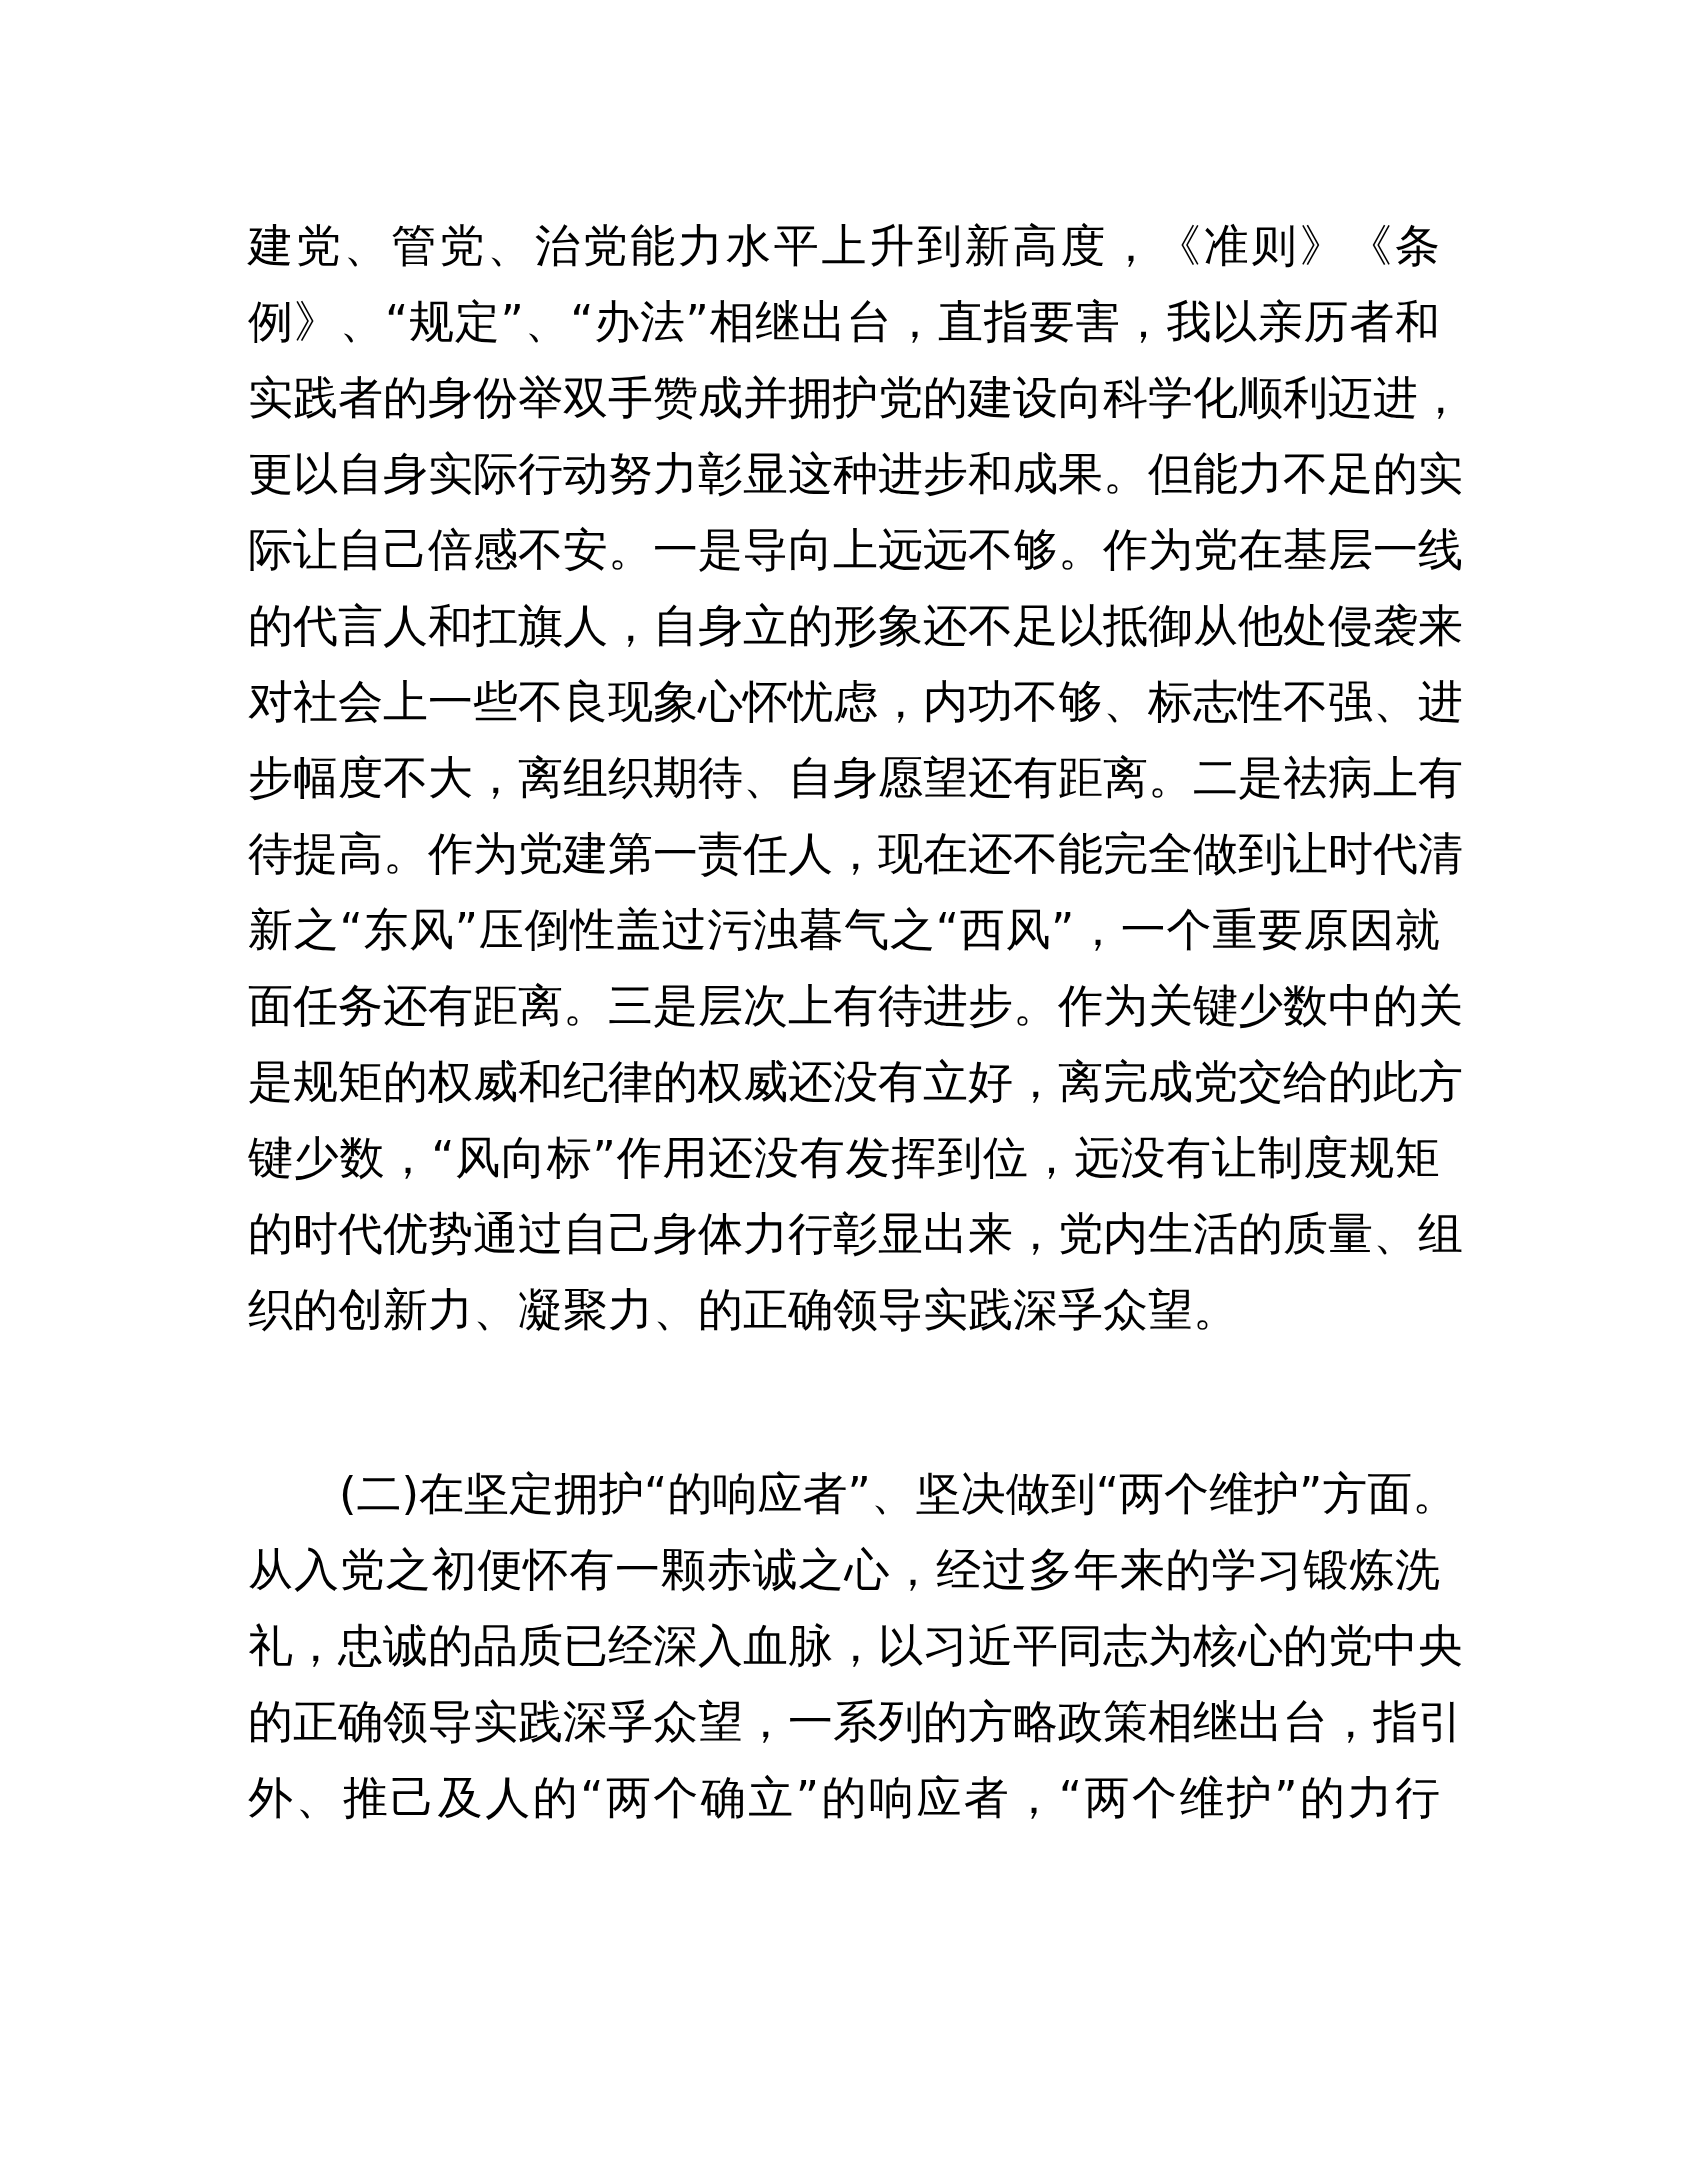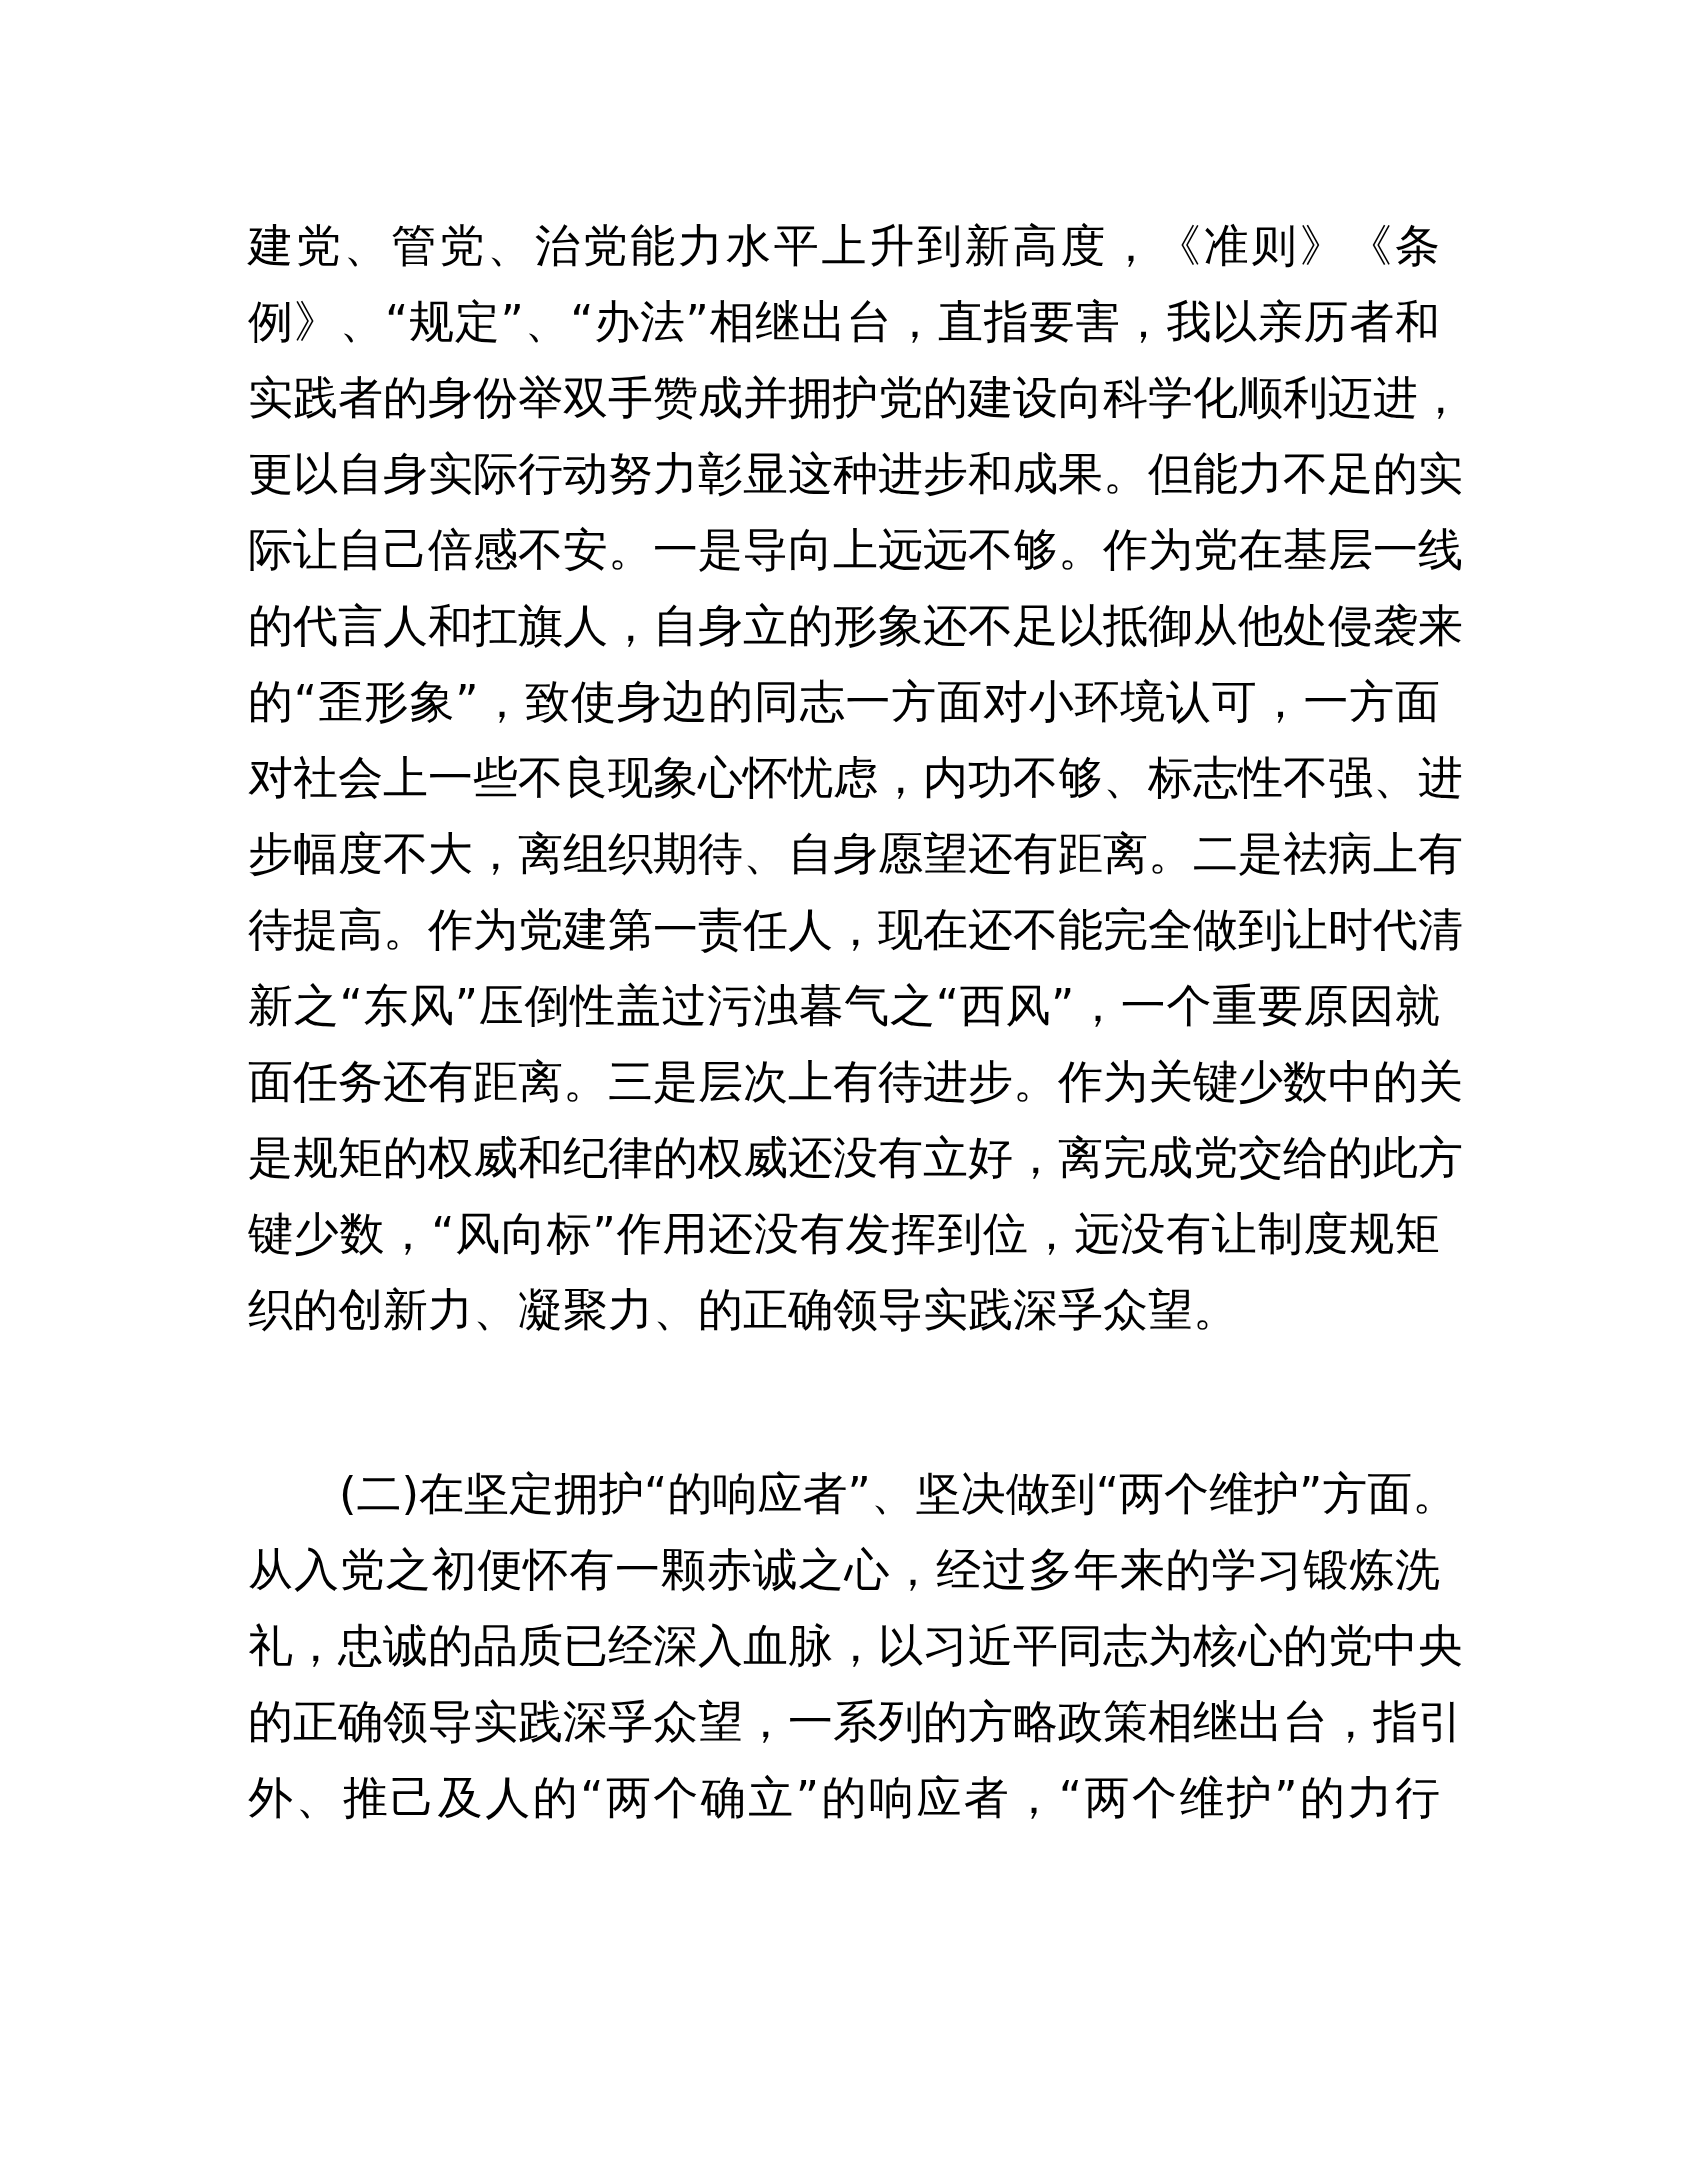--- a/index.html
+++ b/index.html
@@ -52,28 +52,28 @@
 
 <div class="page">
 
   <div class="para" id="para-1">
     <div class="line">建党、管党、治党能力水平上升到新高度，《准则》《条</div>
     <div class="line">例》、“规定”、“办法”相继出台，直指要害，我以亲历者和</div>
     <div class="line">实践者的身份举双手赞成并拥护党的建设向科学化顺利迈进，</div>
     <div class="line">更以自身实际行动努力彰显这种进步和成果。但能力不足的实</div>
     <div class="line">际让自己倍感不安。一是导向上远远不够。作为党在基层一线</div>
     <div class="line">的代言人和扛旗人，自身立的形象还不足以抵御从他处侵袭来</div>
-    <div class="line">的“歪形象”，致使身边的同志一方面对小环境认可，一方面</div>
     <div class="line">对社会上一些不良现象心怀忧虑，内功不够、标志性不强、进</div>
     <div class="line">步幅度不大，离组织期待、自身愿望还有距离。二是祛病上有</div>
     <div class="line">待提高。作为党建第一责任人，现在还不能完全做到让时代清</div>
     <div class="line">新之“东风”压倒性盖过污浊暮气之“西风”，一个重要原因就</div>
     <div class="line">面任务还有距离。三是层次上有待进步。作为关键少数中的关</div>
     <div class="line">是规矩的权威和纪律的权威还没有立好，离完成党交给的此方</div>
     <div class="line">键少数，“风向标”作用还没有发挥到位，远没有让制度规矩</div>
+    <div class="line">的时代优势通过自己身体力行彰显出来，党内生活的质量、组</div>
     <div class="line last">织的创新力、凝聚力、的正确领导实践深孚众望。</div>
   </div>
 
   <div class="para" id="para-2">
     <div class="line indent">(二)在坚定拥护“的响应者”、坚决做到“两个维护”方面。</div>
     <div class="line">从入党之初便怀有一颗赤诚之心，经过多年来的学习锻炼洗</div>
     <div class="line">礼，忠诚的品质已经深入血脉，以习近平同志为核心的党中央</div>
     <div class="line">的正确领导实践深孚众望，一系列的方略政策相继出台，指引</div>
     <div class="line">外、推己及人的“两个确立”的响应者，“两个维护”的力行</div>
   </div>

